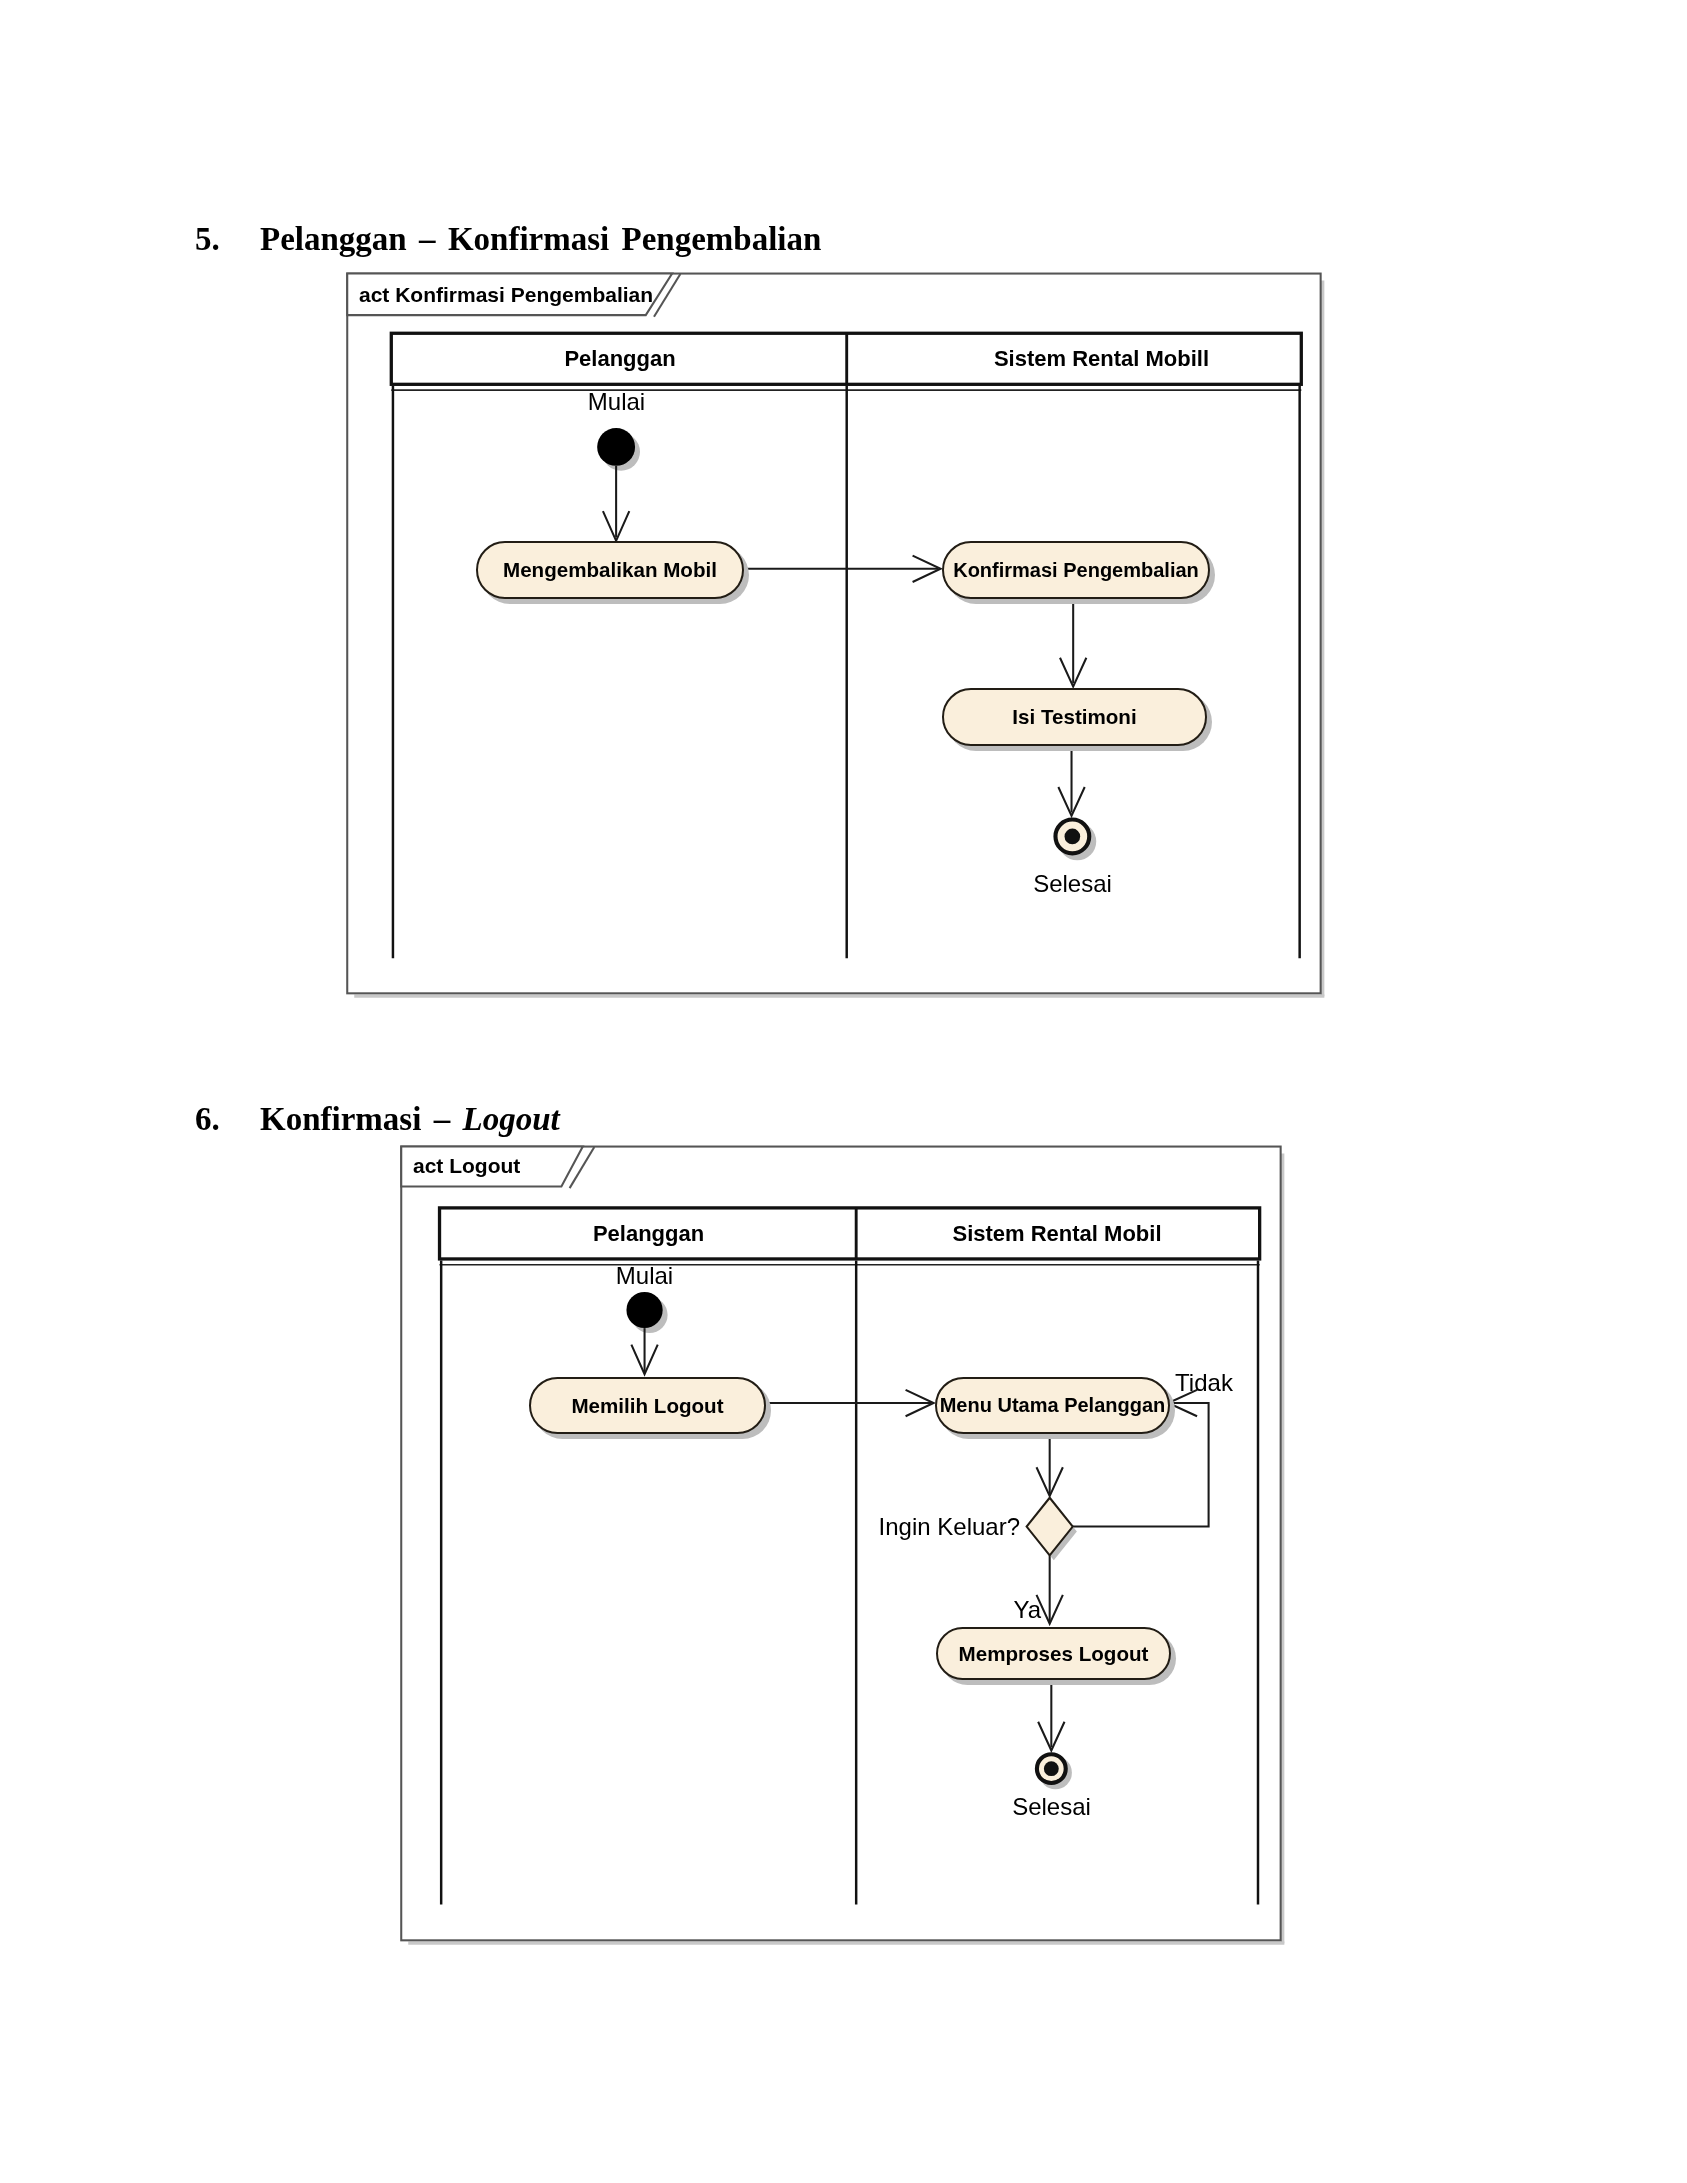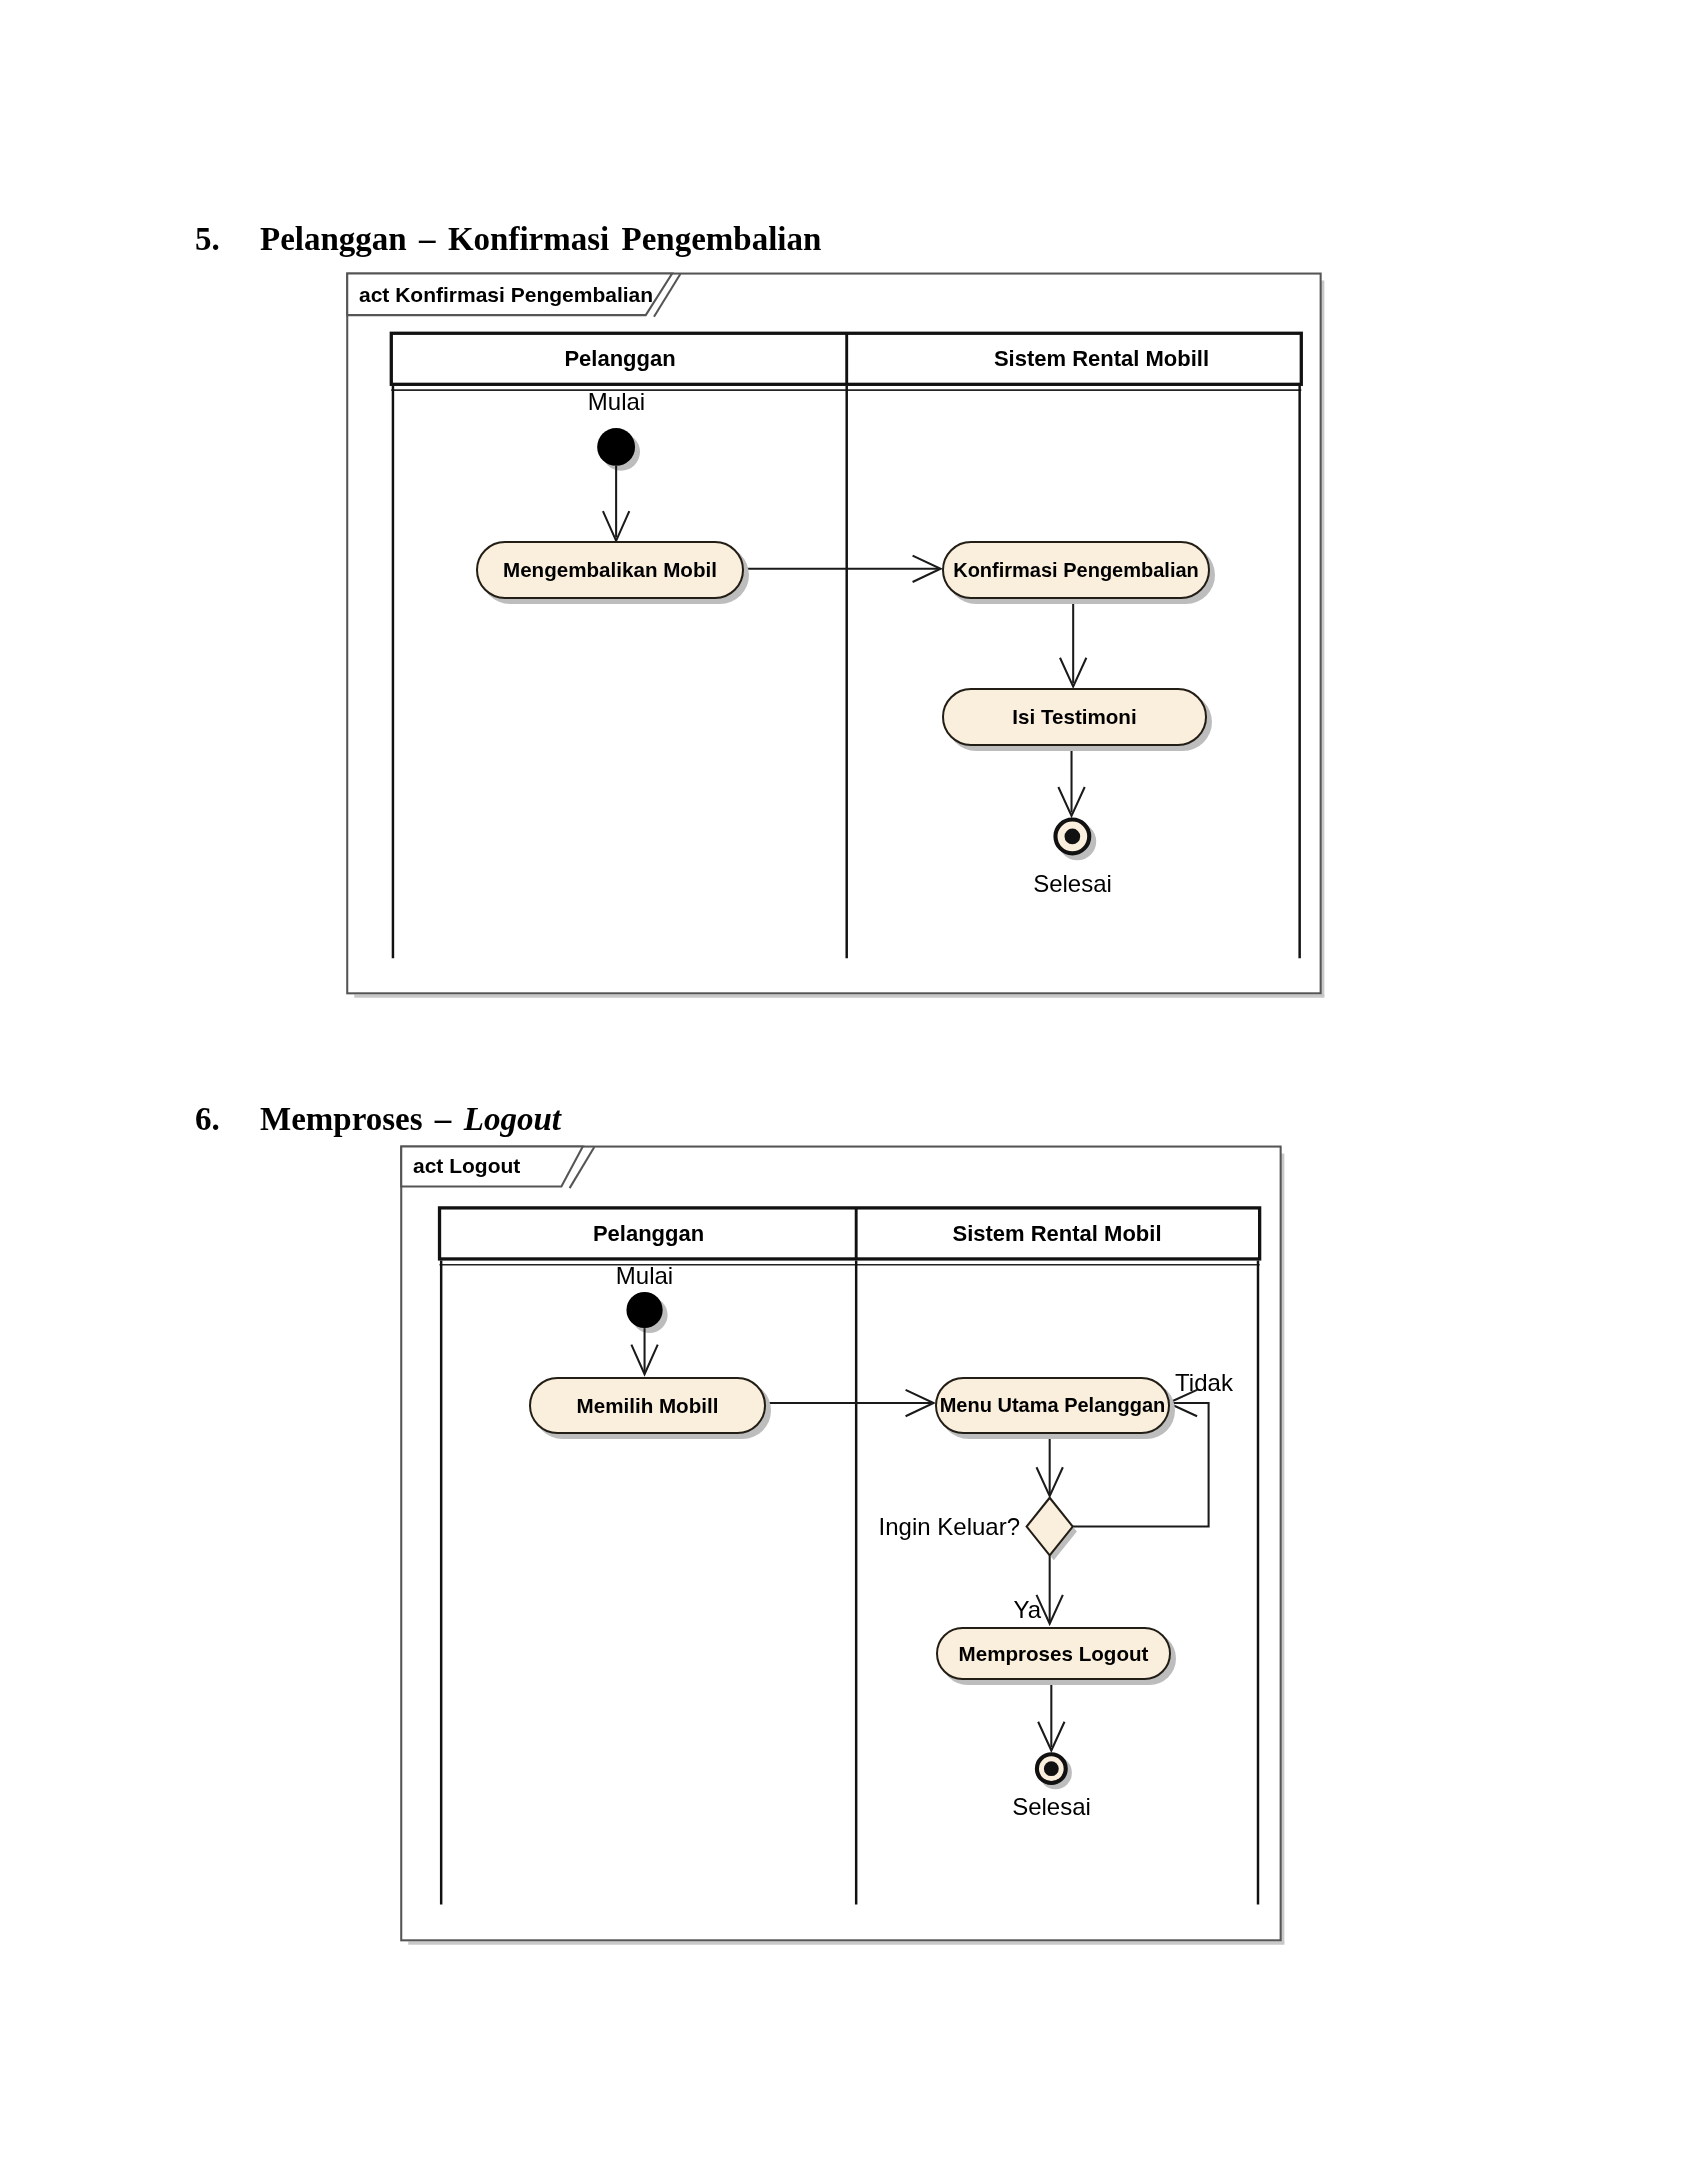--- a/index.html
+++ b/index.html
@@ -98,21 +98,21 @@
 
     <div class="pill" style="left:130px;top:269px;width:264px;height:54px;">Mengembalikan Mobil</div>
     <div class="pill pill-sm" style="left:596px;top:269px;width:264px;height:54px;">Konfirmasi Pengembalian</div>
     <div class="pill" style="left:596px;top:416px;width:261px;height:54px;">Isi Testimoni</div>
 
     <div class="note" style="left:669px;top:600px;width:115px;height:23px;">Selesai</div>
   </div>
 
   <div class="heading" style="left:195px;top:1101px;">
     <span class="hnum">6.</span>
-    <span><span>Memproses – </span><span class="ital">Logout</span></span>
+    <span><span>Konfirmasi – </span><span class="ital">Logout</span></span>
   </div>
 
   <div class="diagram" style="left:400px;top:1145px;width:886px;height:801px;">
 
     <svg class="layer" width="886" height="801" viewBox="0 0 1076 972">
 
       <g>
         <line x1="10" y1="969" x2="1074" y2="969" stroke="#c8c8c8" stroke-width="4"></line>
         <line x1="1072" y1="10" x2="1072" y2="969" stroke="#c8c8c8" stroke-width="4"></line>
       </g>
@@ -163,21 +163,21 @@
       </g>
     </svg>
 
     <div class="tab-label" style="left:13px;top:4.1px;height:33px;">act Logout</div>
 
     <div class="lane-label" style="left:41px;top:63px;width:415px;height:51px;">Pelanggan</div>
     <div class="lane-label" style="left:456px;top:63px;width:402px;height:51px;">Sistem Rental Mobil</div>
 
     <div class="note" style="left:187px;top:119px;width:115px;height:23px;">Mulai</div>
 
-    <div class="pill" style="left:129px;top:232px;width:233px;height:53px;">Memilih Mobill</div>
+    <div class="pill" style="left:129px;top:232px;width:233px;height:53px;">Memilih Logout</div>
     <div class="pill pill-sm" style="left:535px;top:232px;width:231px;height:53px;">Menu Utama Pelanggan</div>
 
     <div class="note" style="left:771px;top:226px;width:66px;height:23px;">Tidak</div>
 
     <div class="note right" style="left:488px;top:370px;width:132px;height:23px;">Ingin Keluar?</div>
 
     <div class="note right" style="left:592px;top:453px;width:49px;height:23px;">Ya</div>
 
     <div class="pill" style="left:536px;top:482px;width:231px;height:49px;">Memproses Logout</div>
 

